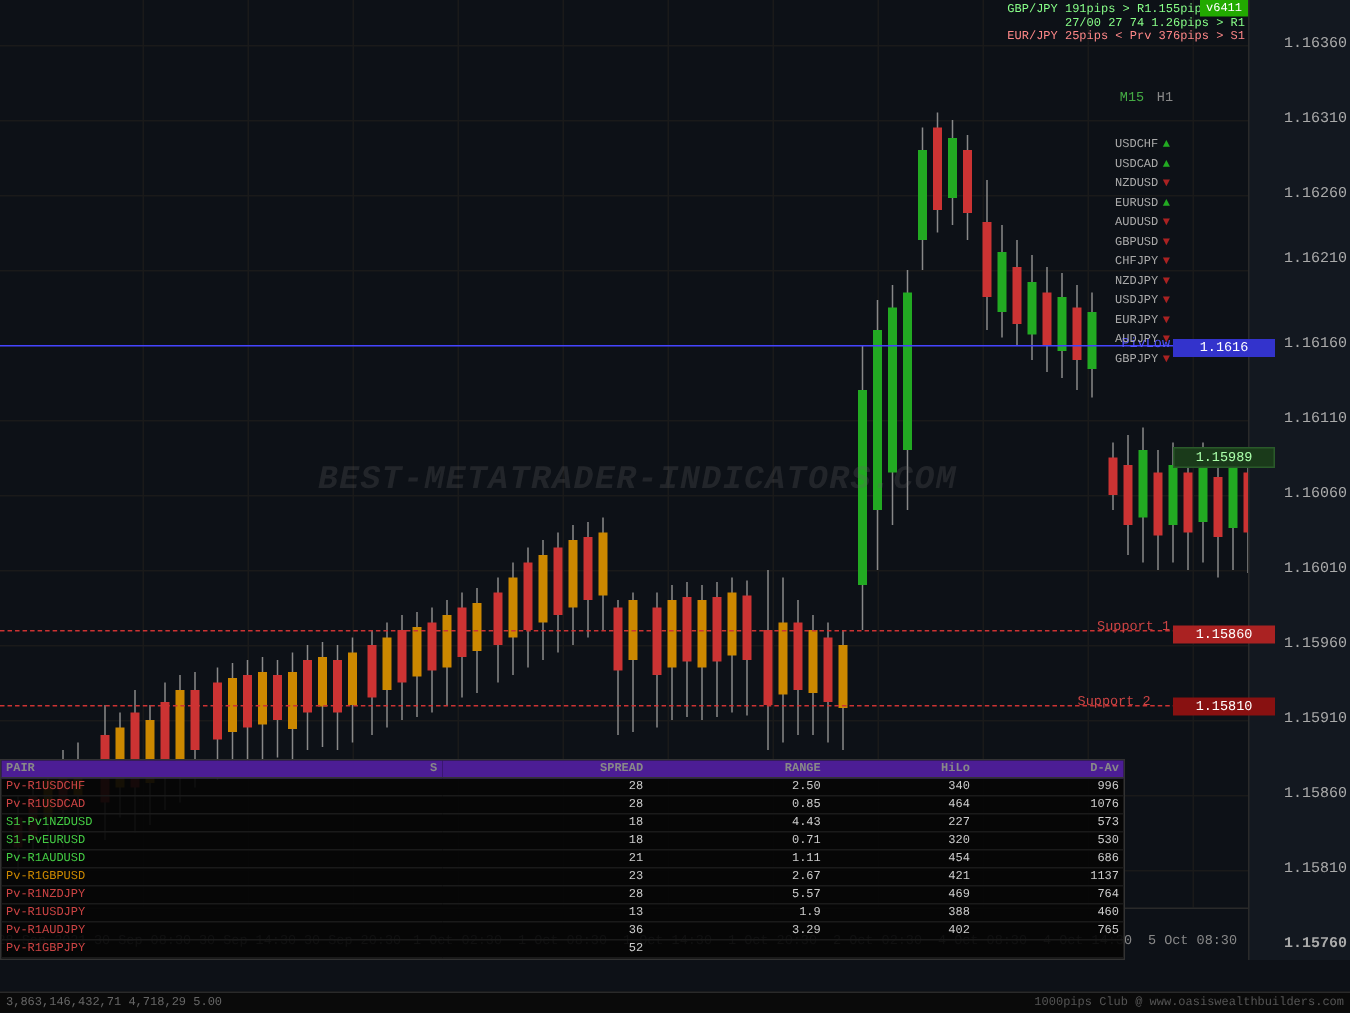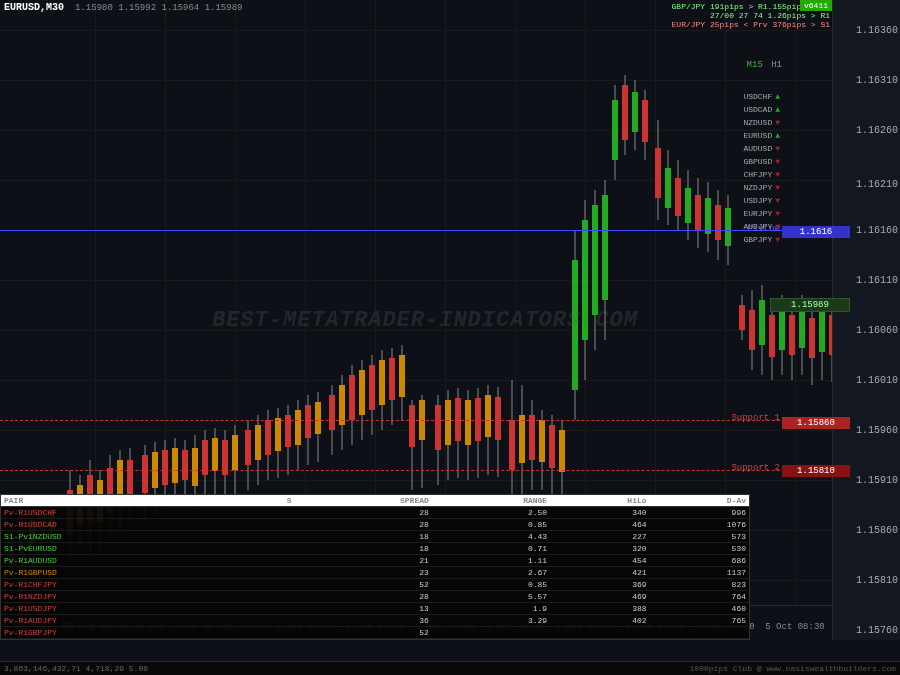--- a/index.html
+++ b/index.html
@@ -125,21 +125,21 @@
       position: absolute;
       left: 0;
       width: 850px;
       height: 1px;
       border-top: 1px dashed #cc3333;
       z-index: 10;
     }
 
     #support2-label {
       position: absolute;
-      right: 70px;
+      right: 83px;
       font-size: 9px;
       color: #cc4444;
       z-index: 11;
     }
 
     #support1-badge {
       position: absolute;
       right: 0;
       width: 68px;
       background: #aa2222;
@@ -158,21 +158,21 @@
       color: white;
       font-size: 9px;
       text-align: center;
       padding: 1px 2px;
       z-index: 12;
     }
 
     #current-price-badge {
       position: absolute;
       right: 0;
-      width: 80px;
+      width: 68px;
       background: #1a3a1a;
       color: #aaffaa;
       font-size: 9px;
       text-align: center;
       padding: 1px 2px;
       z-index: 12;
       border: 1px solid #2a5a2a;
     }
 
     
@@ -267,21 +267,21 @@
       color: #ccc;
       z-index: 30;
     }
 
     #data-table table {
       width: 100%;
       border-collapse: collapse;
     }
 
     #data-table th {
-      background: #ffffff;
+      background: #4c1d95;
       color: #888;
       padding: 1px 3px;
       text-align: right;
       border-bottom: 1px solid #333;
       font-size: 8px;
     }
     #data-table th:first-child { text-align: left; }
 
     #data-table td {
       padding: 1px 3px;
@@ -644,24 +644,20 @@
         <div class="time-label" style="left: 305px;">1 Oct 02:30</div>
         <div class="time-label" style="left: 375px;">1 Oct 08:30</div>
         <div class="time-label" style="left: 445px;">1 Oct 14:30</div>
         <div class="time-label" style="left: 515px;">1 Oct 20:30</div>
         <div class="time-label" style="left: 585px;">2 Oct 02:30</div>
         <div class="time-label" style="left: 655px;">4 Oct 08:30</div>
         <div class="time-label" style="left: 725px;">4 Oct 14:30</div>
         <div class="time-label" style="left: 795px;">5 Oct 08:30</div>
       </div>
 
-    <div id="chart-header">
-      <span style="color:#fff;font-weight:bold;font-size:10px;">EURUSD,M30</span>
-      <span style="color:#888;font-size:9px;margin-left:5px;">1.15980  1.15992  1.15964  1.15989</span>
-    </div>
 
     <div id="strength-panel" style="top: 90px; right: 70px;">
     <div class="strength-row">
           <span style="color:#aaa;font-size:8px;">USDCHF</span>
           <span class="arrow-up" style="font-size:8px;">▲</span>
         </div>
         <div class="strength-row">
           <span style="color:#aaa;font-size:8px;">USDCAD</span>
           <span class="arrow-up" style="font-size:8px;">▲</span>
         </div>
@@ -711,30 +707,30 @@
       <span style="color:#44aa44;cursor:pointer;">M15</span>
       <span style="color:#888;cursor:pointer;margin-left:3px;">H1</span>
     </div>
 
   </div>
 
   <div id="price-axis">
     <div class="price-label" style="top: 30px;">1.16360</div>
     <div class="price-label" style="top: 80px;">1.16310</div>
     <div class="price-label" style="top: 130px;">1.16260</div>
-    <div class="price-label" style="top: 184px;">1.16210</div>
+    <div class="price-label" style="top: 173px;">1.16210</div>
     <div class="price-label" style="top: 230px;">1.16160</div>
     <div class="price-label" style="top: 280px;">1.16110</div>
     <div class="price-label" style="top: 330px;">1.16060</div>
     <div class="price-label" style="top: 380px; text-align: center;">1.16010</div>
     <div class="price-label" style="top: 430px;">1.15960</div>
     <div class="price-label" style="top: 480px;">1.15910</div>
     <div class="price-label" style="top: 530px;">1.15860</div>
     <div class="price-label" style="top: 580px;">1.15810</div>
-    <div class="price-label" style="top: 630px;">1.15760</div>
+    <div class="price-label" style="top: 630px; font-weight: bold;">1.15760</div>
   </div>
 
   <div id="top-green-badge">v6411</div>
 
   <div id="pair-info-box">
     <div style="color:#88ff88;font-size:8px;">GBP/JPY  191pips &gt; R1.155pips &gt; Pv</div>
     <div style="color:#88ff88;font-size:8px;">27/00 27 74 1.26pips &gt; R1</div>
     <div style="color:#ff8888;font-size:8px;">EUR/JPY  25pips &lt; Prv 376pips &gt; S1</div>
   </div>
 
@@ -793,28 +789,20 @@
     </tr>
           <tr>
       <td style="color:#cc8800">Pv-R1GBPUSD</td>
       <td></td>
       <td>23</td>
       <td>2.67</td>
       <td>421</td>
       <td>1137</td>
     </tr>
           <tr>
-      <td style="color:#cc4444">Pv-R1CHFJPY</td>
-      <td></td>
-      <td>52</td>
-      <td>0.85</td>
-      <td>369</td>
-      <td>823</td>
-    </tr>
-          <tr>
       <td style="color:#cc4444">Pv-R1NZDJPY</td>
       <td></td>
       <td>28</td>
       <td>5.57</td>
       <td>469</td>
       <td>764</td>
     </tr>
           <tr>
       <td style="color:#cc4444">Pv-R1USDJPY</td>
       <td></td>

